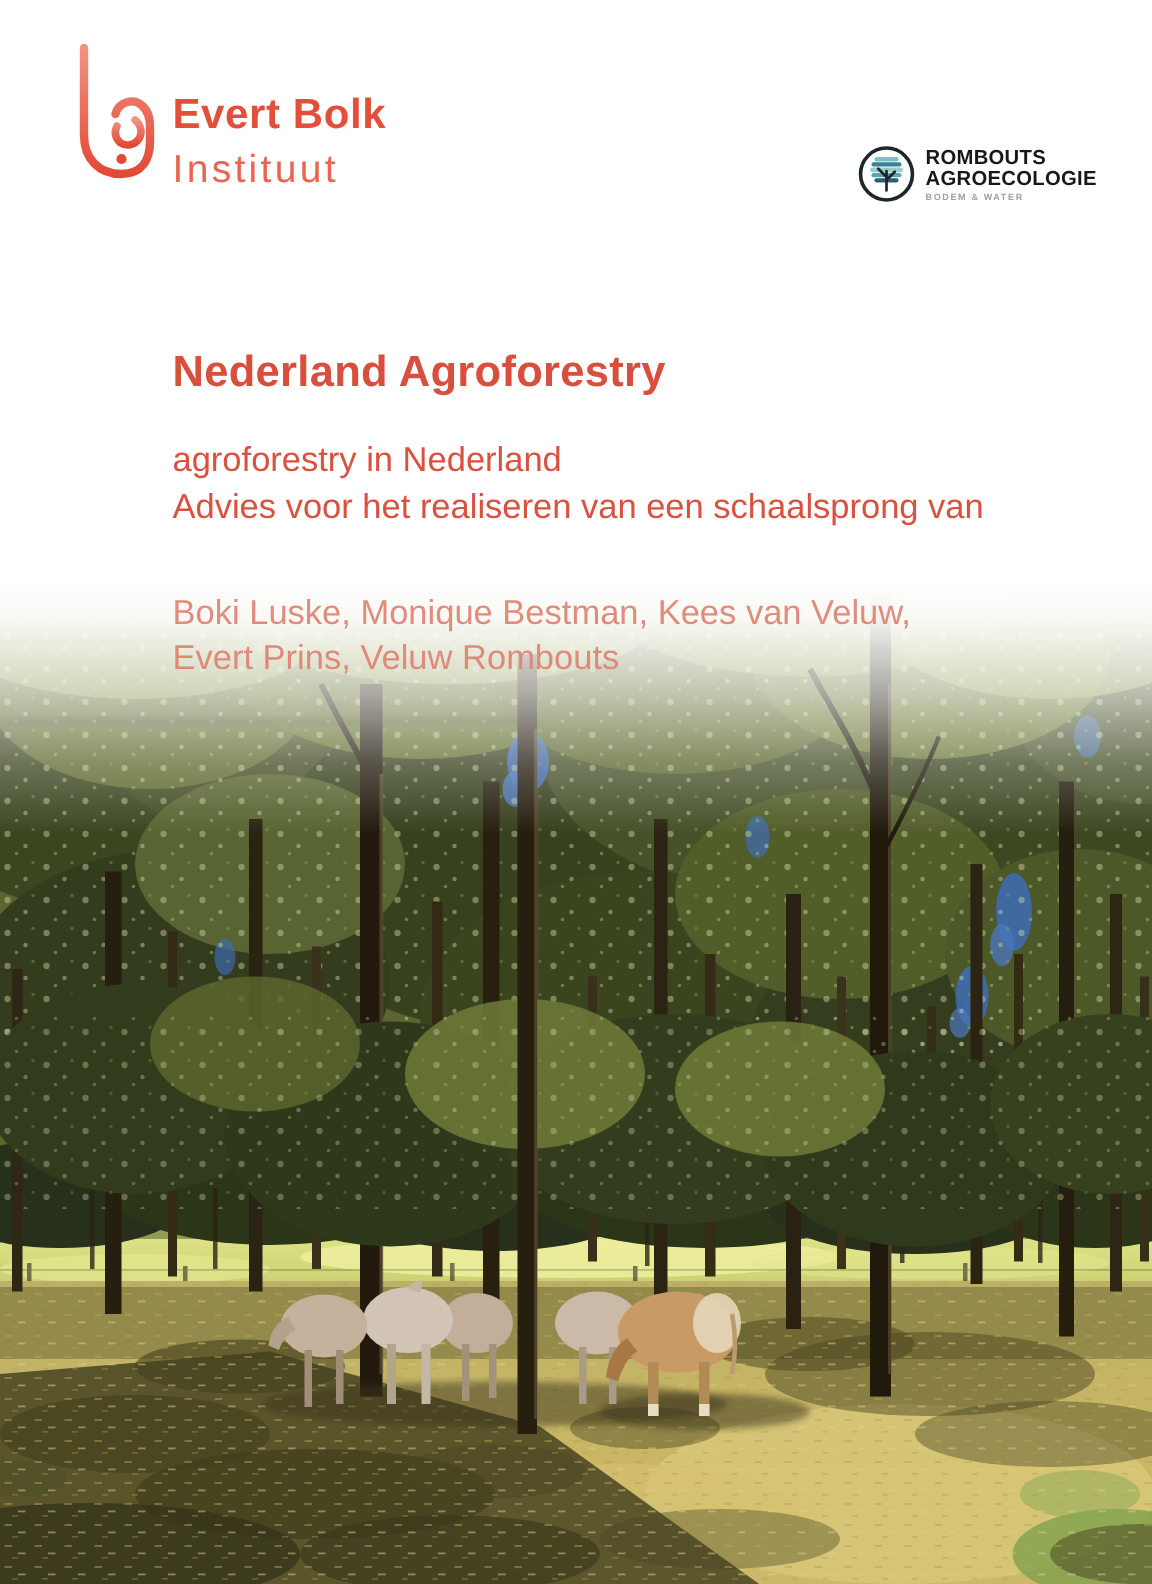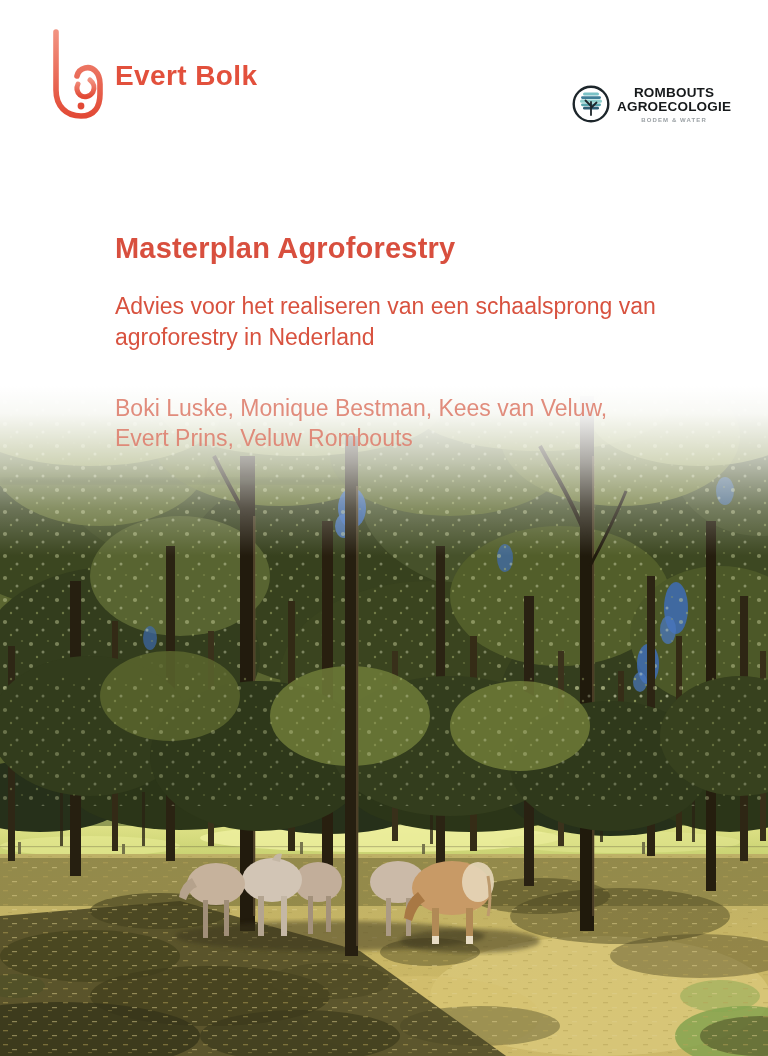--- a/index.html
+++ b/index.html
@@ -6,21 +6,21 @@
   .page{
     position:relative;width:768px;height:1056px;margin:0 auto;
     background:#ffffff;overflow:hidden;
     font-family:"Liberation Sans",sans-serif;
   }
   
   .lb-logomark{position:absolute;left:48px;top:26px;}
   .lb-text{position:absolute;left:115px;top:62px;line-height:1;}
   .lb-name{font-size:28px;font-weight:700;color:#e2503c;letter-spacing:.4px;}
   .lb-sub{font-size:26px;font-weight:400;color:#ea6450;letter-spacing:2.2px;margin-top:9px;}
-  .rb-logo{position:absolute;left:571px;top:84px;display:flex;align-items:center;text-align:center;}
+  .rb-logo{position:absolute;left:571px;top:96px;display:flex;align-items:center;}
   .rb-mark{flex:0 0 auto;}
   .rb-text{margin-left:6px;line-height:1;}
   .rb-line{font-size:13.5px;font-weight:700;color:#16191b;letter-spacing:.2px;line-height:14.5px;}
   .rb-tagline{font-size:6px;font-weight:700;color:#9aa0a4;letter-spacing:1.1px;margin-top:2px;}
   
   .title-block{position:absolute;left:115px;top:232px;z-index:5;}
   .cover-title{font-size:29px;font-weight:700;color:#d84f3e;letter-spacing:.2px;white-space:nowrap;}
   .cover-subtitle{margin-top:26px;font-size:23px;font-weight:400;color:#d8523f;line-height:31px;white-space:nowrap;}
   .cover-authors{margin-top:40px;font-size:23px;font-weight:400;color:#df8372;line-height:30px;white-space:nowrap;opacity:.92;}
   
@@ -44,20 +44,21 @@
         <stop offset="1" stop-color="#e24a36"></stop>
       </linearGradient>
     </defs>
     <path d="M8,6 L8,64 C8,80 18,90 33,90 C47,90 52,80 52,68 L52,58 C52,46 44,40 37,42 C33,43 30,46 29,50" fill="none" stroke="url(#lbGrad)" stroke-width="5.6" stroke-linecap="round"></path>
     <path d="M42,54 C46,57 47,62 45,66 C42,71 36,72 32,69 C29,66 28,62 30,58" fill="none" stroke="url(#lbGrad)" stroke-width="5" stroke-linecap="round"></path>
     <circle cx="33" cy="80" r="3.4" fill="#e24a36"></circle>
   </svg>
 
   <div class="lb-text">
     <div class="lb-name">Evert Bolk</div>
+    <div class="lb-sub">Instituut</div>
   </div>
 
   <div class="rb-logo">
     <svg class="rb-mark" width="40" height="40" viewBox="0 0 40 40">
       <circle cx="20" cy="20" r="17.3" fill="#ffffff" stroke="#1d262b" stroke-width="2.4"></circle>
       <g>
         <rect x="12" y="8.6" width="16" height="3" rx="1.5" fill="#7ac2c6"></rect>
         <rect x="10" y="12.2" width="20" height="2.8" rx="1.4" fill="#3f7f97"></rect>
         <rect x="9" y="15.6" width="22" height="3.2" rx="1.6" fill="#8fd0cd"></rect>
         <rect x="10" y="19.4" width="20" height="2.8" rx="1.4" fill="#57a7ae"></rect>
@@ -66,24 +67,24 @@
       <path d="M20,31 L20,18 M20,22 L14.5,16.5 M20,24 L25.5,18.5" fill="none" stroke="#1d262b" stroke-width="1.8" stroke-linecap="round"></path>
     </svg>
     <div class="rb-text">
       <div class="rb-line">ROMBOUTS</div>
       <div class="rb-line">AGROECOLOGIE</div>
       <div class="rb-tagline">BODEM &amp; WATER</div>
     </div>
   </div>
 
   <div class="title-block">
-    <div class="cover-title">Masterplan Agroforestry</div>
+    <div class="cover-title">Nederland Agroforestry</div>
     <div class="cover-subtitle">
+      <div>agroforestry in Nederland</div>
       <div>Advies voor het realiseren van een schaalsprong van</div>
-      <div>agroforestry in Nederland</div>
     </div>
     <div class="cover-authors">
       <div>Boki Luske, Monique Bestman, Kees van Veluw,</div>
       <div>Evert Prins, Veluw Rombouts</div>
     </div>
   </div>
 
   <div class="cover-photo">
     <svg viewBox="0 -10 768 670" preserveAspectRatio="none">
       <defs>

